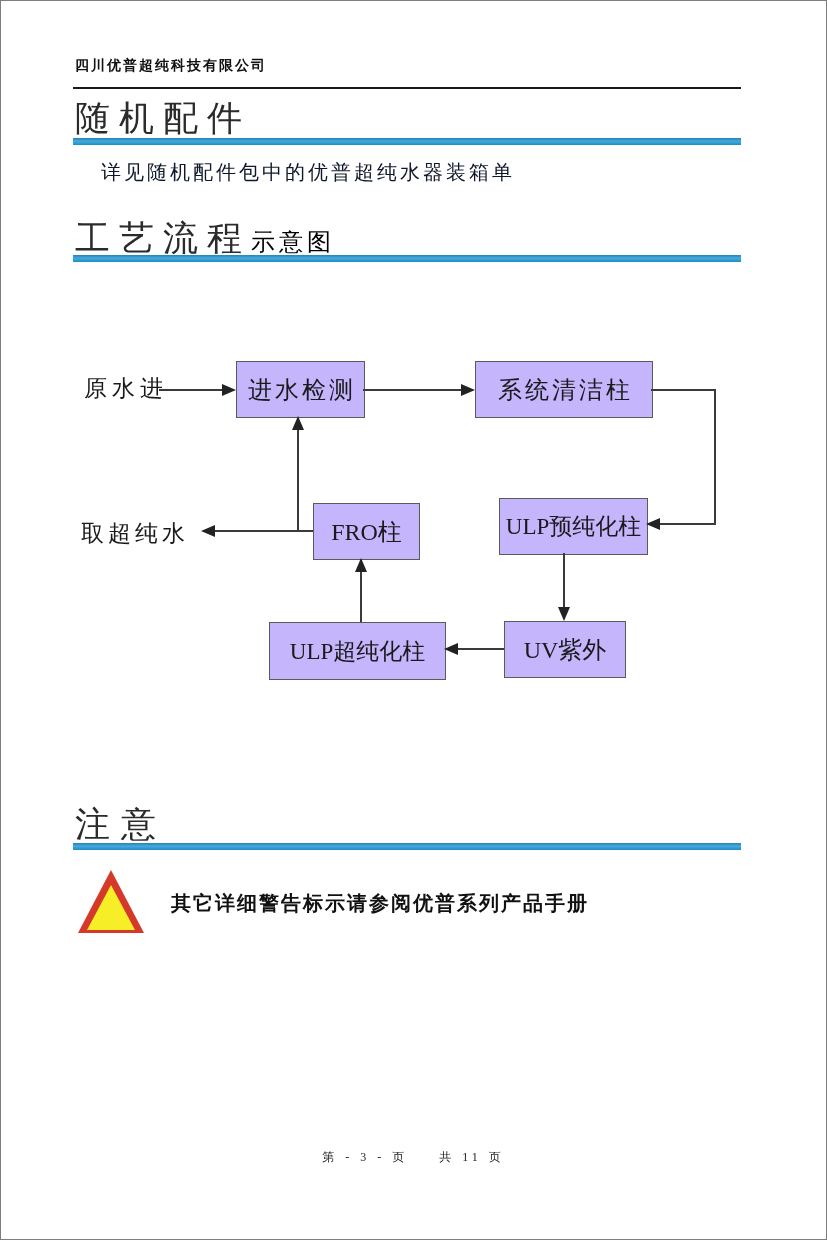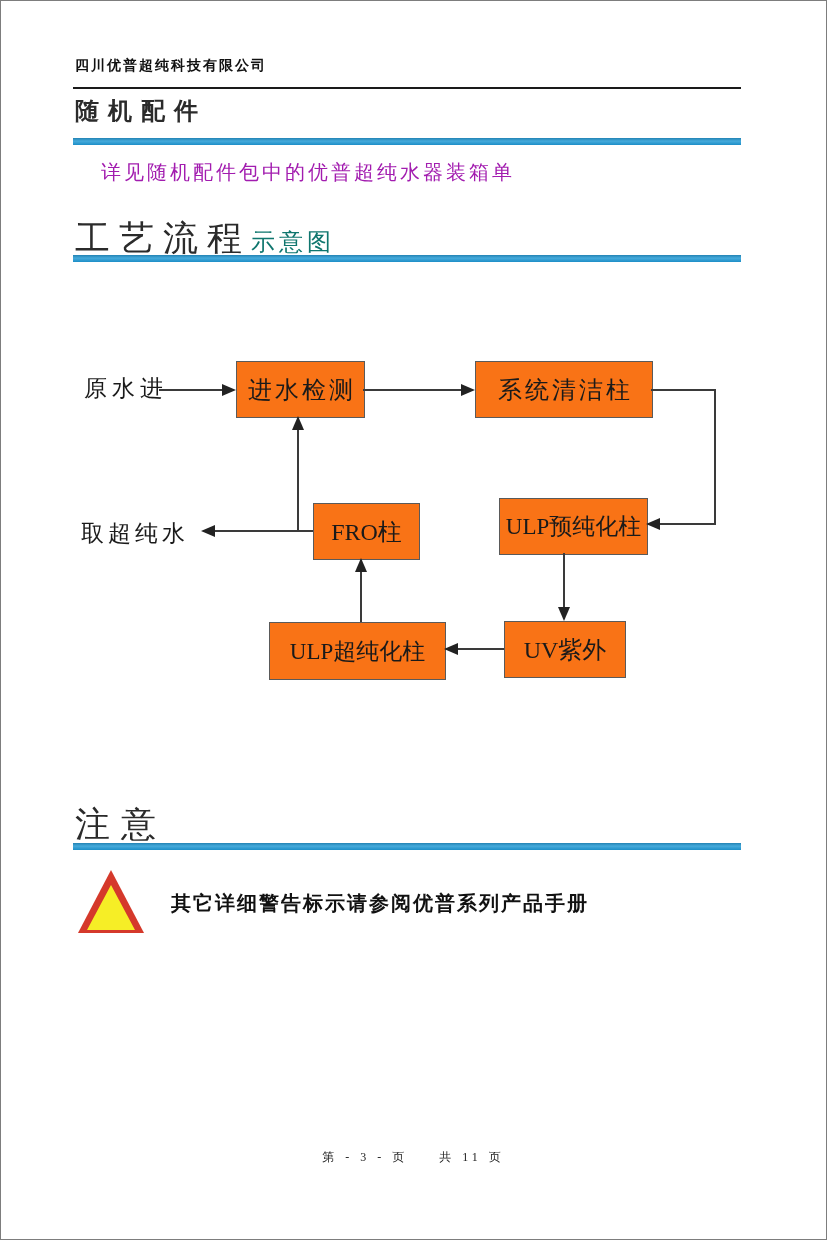--- a/index.html
+++ b/index.html
@@ -21,33 +21,33 @@
     font-family:"Liberation Sans", sans-serif;
     font-weight:bold;font-size:14px;letter-spacing:2px;color:#111;
   }
   .rule-black{left:72px;top:86px;width:668px;height:2px;background:#1a1a1a;}
   .rule-blue{
     left:72px;width:668px;height:7px;
     background:linear-gradient(180deg,#2383b4 0%,#45aadb 45%,#1d8ec7 100%);
   }
   .h1{
     left:74px;top:94px;
-    font-size:24px;letter-spacing:9px;color:#2b2b2b;
-    font-weight:bold;
+    font-size:35px;letter-spacing:9px;color:#2b2b2b;
+    font-weight:normal;
   }
   .body-line{
     left:100px;top:158px;
-    font-size:20px;letter-spacing:3px;color:#a21caf;
+    font-size:20px;letter-spacing:3px;color:#0f172a;
   }
   .h2-process{left:74px;top:214px;}
   .h2-main{font-size:35px;letter-spacing:9px;color:#2b2b2b;}
-  .h2-sub{font-size:24px;letter-spacing:4px;color:#0f766e;}
+  .h2-sub{font-size:24px;letter-spacing:4px;color:#000000;}
   
   .node{
-    border:1px solid #5a5a5a;background:#f97316;
+    border:1px solid #5a5a5a;background:#c4b5fd;
     display:flex;align-items:center;justify-content:center;
     font-size:24px;color:#1a1a1a;
   }
   .cjk{letter-spacing:3px;text-indent:3px;}
   .flow-label{font-size:23px;letter-spacing:5px;color:#1a1a1a;}
   .ln{background:#3a3a3a;}
   .arr{width:0;height:0;}
   .arr-r{border-top:6px solid transparent;border-bottom:6px solid transparent;border-left:14px solid #222;}
   .arr-l{border-top:6px solid transparent;border-bottom:6px solid transparent;border-right:14px solid #222;}
   .arr-u{border-left:6px solid transparent;border-right:6px solid transparent;border-bottom:14px solid #222;}

